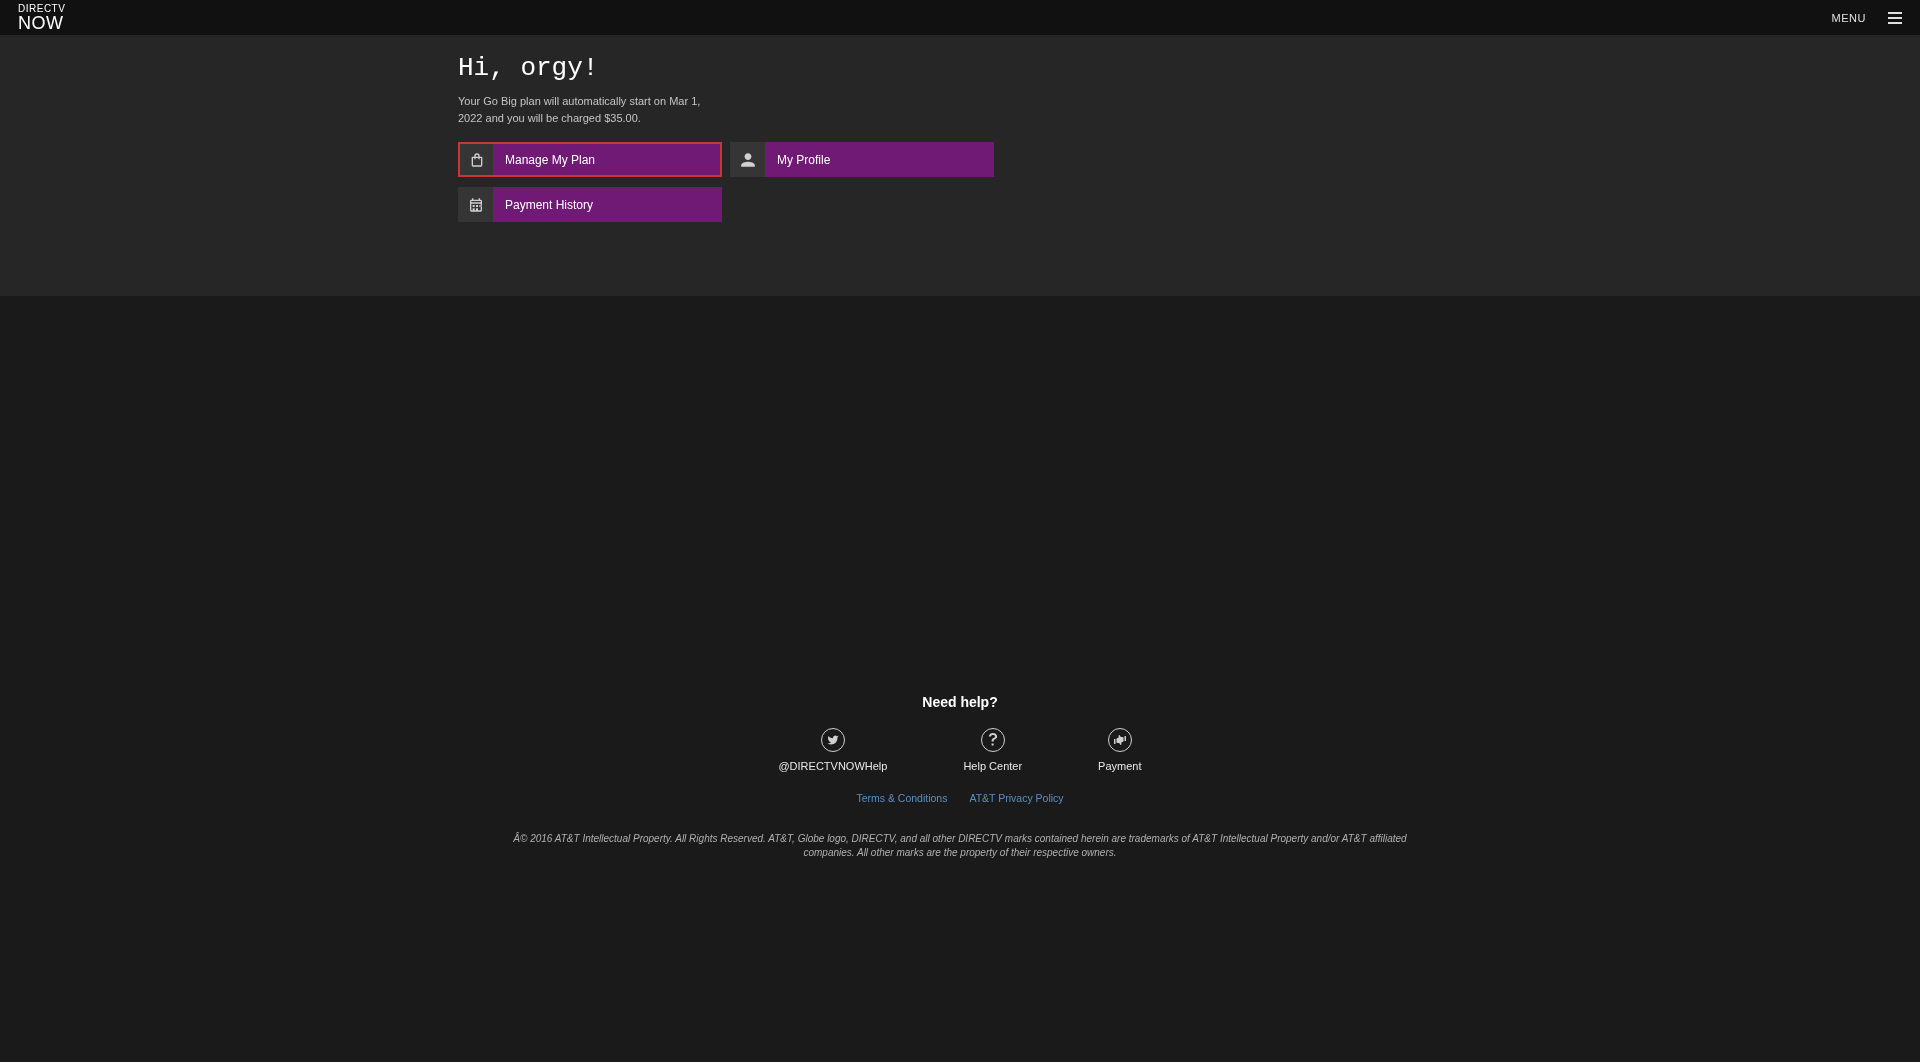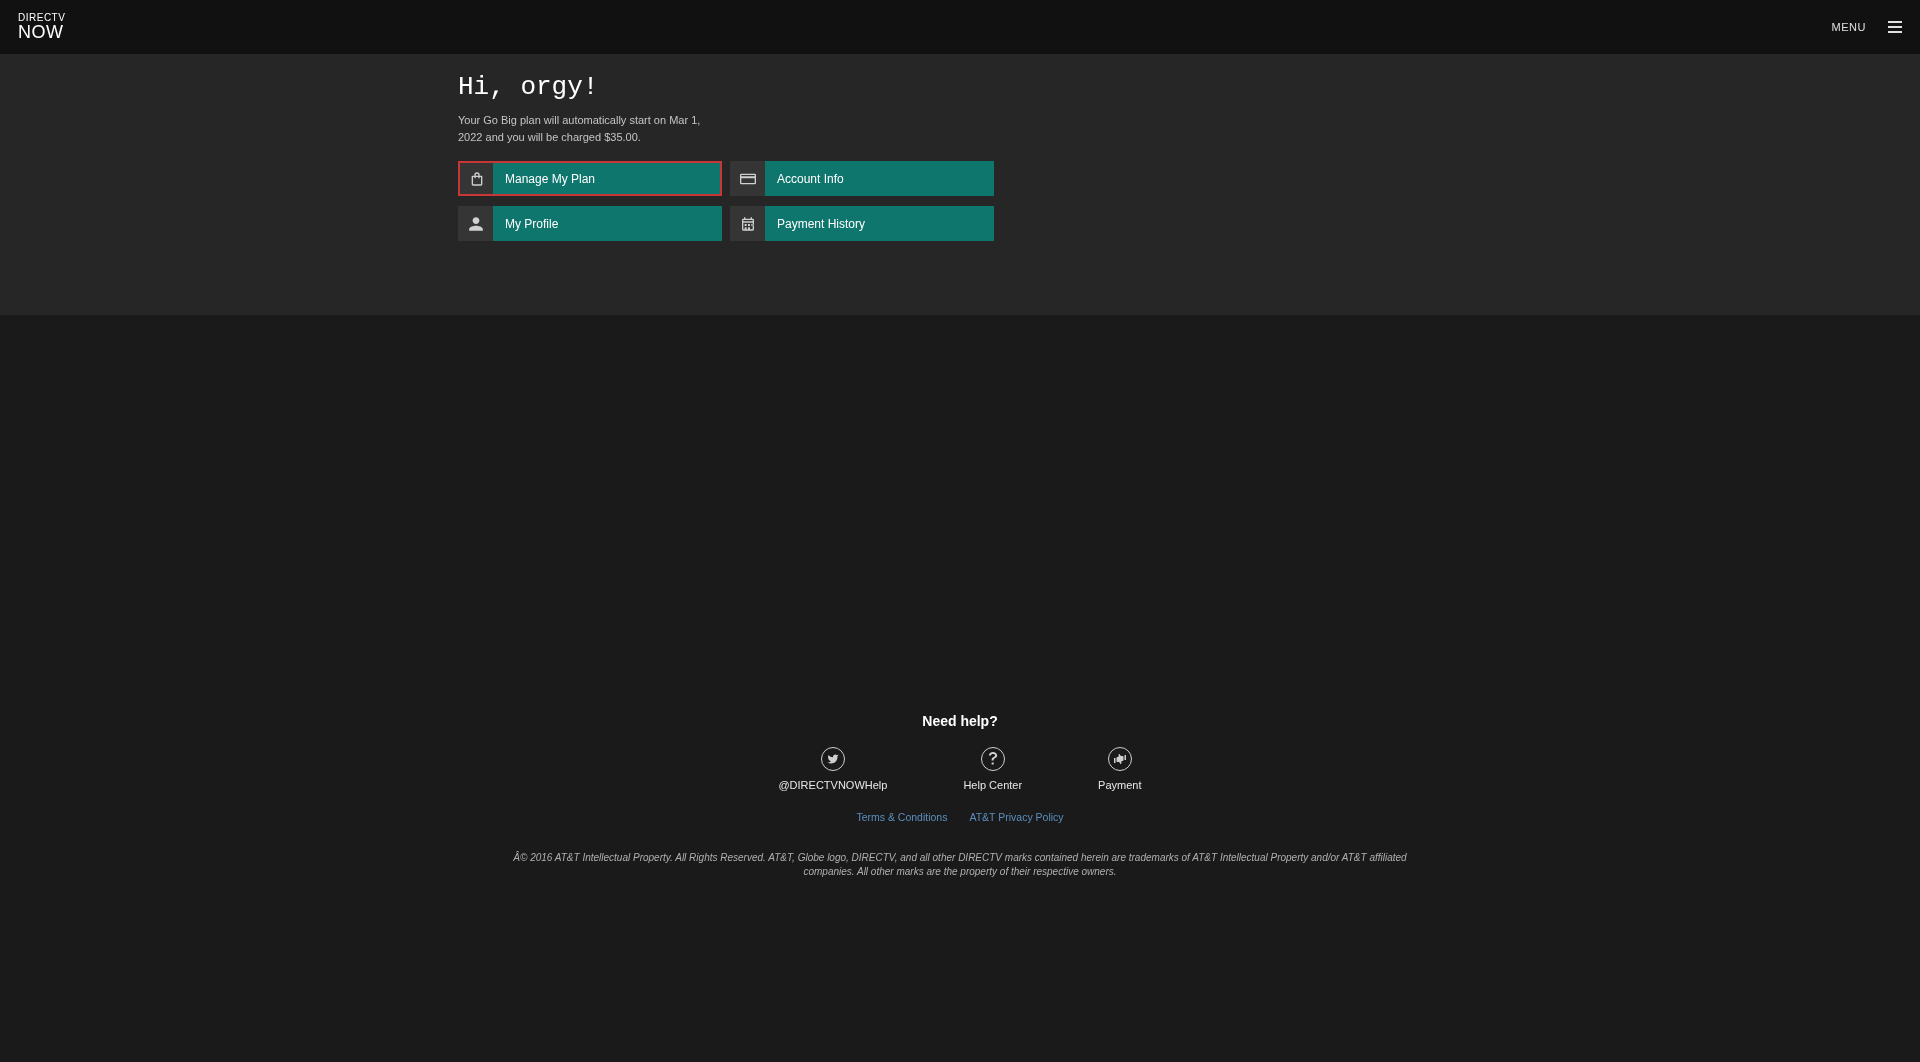--- a/index.html
+++ b/index.html
@@ -5,21 +5,21 @@
   * { box-sizing: border-box; margin: 0; padding: 0; }
   html, body { width: 100%; height: 100%; }
   body {
     background: #1a1a1a;
     font-family: Arial, Helvetica, sans-serif;
     color: #e0e0e0;
     overflow-x: hidden;
   }
   .header {
     background: #111111;
-    height: 54px;
+    height: 35px;
     display: flex;
     align-items: center;
     justify-content: space-between;
     padding: 0 18px;
   }
   .logo {
     display: flex;
     flex-direction: column;
     line-height: 1;
   }
@@ -82,21 +82,21 @@
     margin-bottom: 16px;
   }
 
   .tiles {
     display: grid;
     grid-template-columns: 1fr 1fr;
     grid-template-rows: auto auto;
     gap: 10px 8px;
   }
   .tile {
-    background: #0f766e;
+    background: #701a75;
     height: 35px;
     display: flex;
     align-items: stretch;
     cursor: pointer;
     justify-content: flex-end;
   }
   .tile.highlight {
     border: 2px solid #c93636;
     height: 35px;
   }
@@ -205,28 +205,20 @@
 
       <div class="tile highlight">
         <div class="tile-icon">
           <svg class="icon-svg" width="16" height="16" viewBox="0 0 24 24">
               <path d="M19 7h-3V6a4 4 0 0 0-8 0v1H5a1 1 0 0 0-1 1v12a2 2 0 0 0 2 2h12a2 2 0 0 0 2-2V8a1 1 0 0 0-1-1zm-9-1a2 2 0 1 1 4 0v1h-4V6zm8 14H6V9h2v2h2V9h4v2h2V9h2v11z"></path>
             </svg>
         </div>
         <div class="tile-label">Manage My Plan</div>
       </div>
 
-      <div class="tile">
-        <div class="tile-icon">
-          <svg class="icon-svg" width="16" height="14" viewBox="0 0 24 20">
-              <path d="M22 2H2a2 2 0 0 0-2 2v12a2 2 0 0 0 2 2h20a2 2 0 0 0 2-2V4a2 2 0 0 0-2-2zm0 14H2V9h20v7zm0-10H2V4h20v2z"></path>
-            </svg>
-        </div>
-        <div class="tile-label">Account Info</div>
-      </div>
 
       <div class="tile">
         <div class="tile-icon">
           <svg class="icon-svg" width="14" height="16" viewBox="0 0 24 28">
               <path d="M12 14c3.3 0 6-2.7 6-6s-2.7-6-6-6-6 2.7-6 6 2.7 6 6 6zm0 3c-4 0-12 2-12 6v3h24v-3c0-4-8-6-12-6z"></path>
             </svg>
         </div>
         <div class="tile-label">My Profile</div>
       </div>
 

